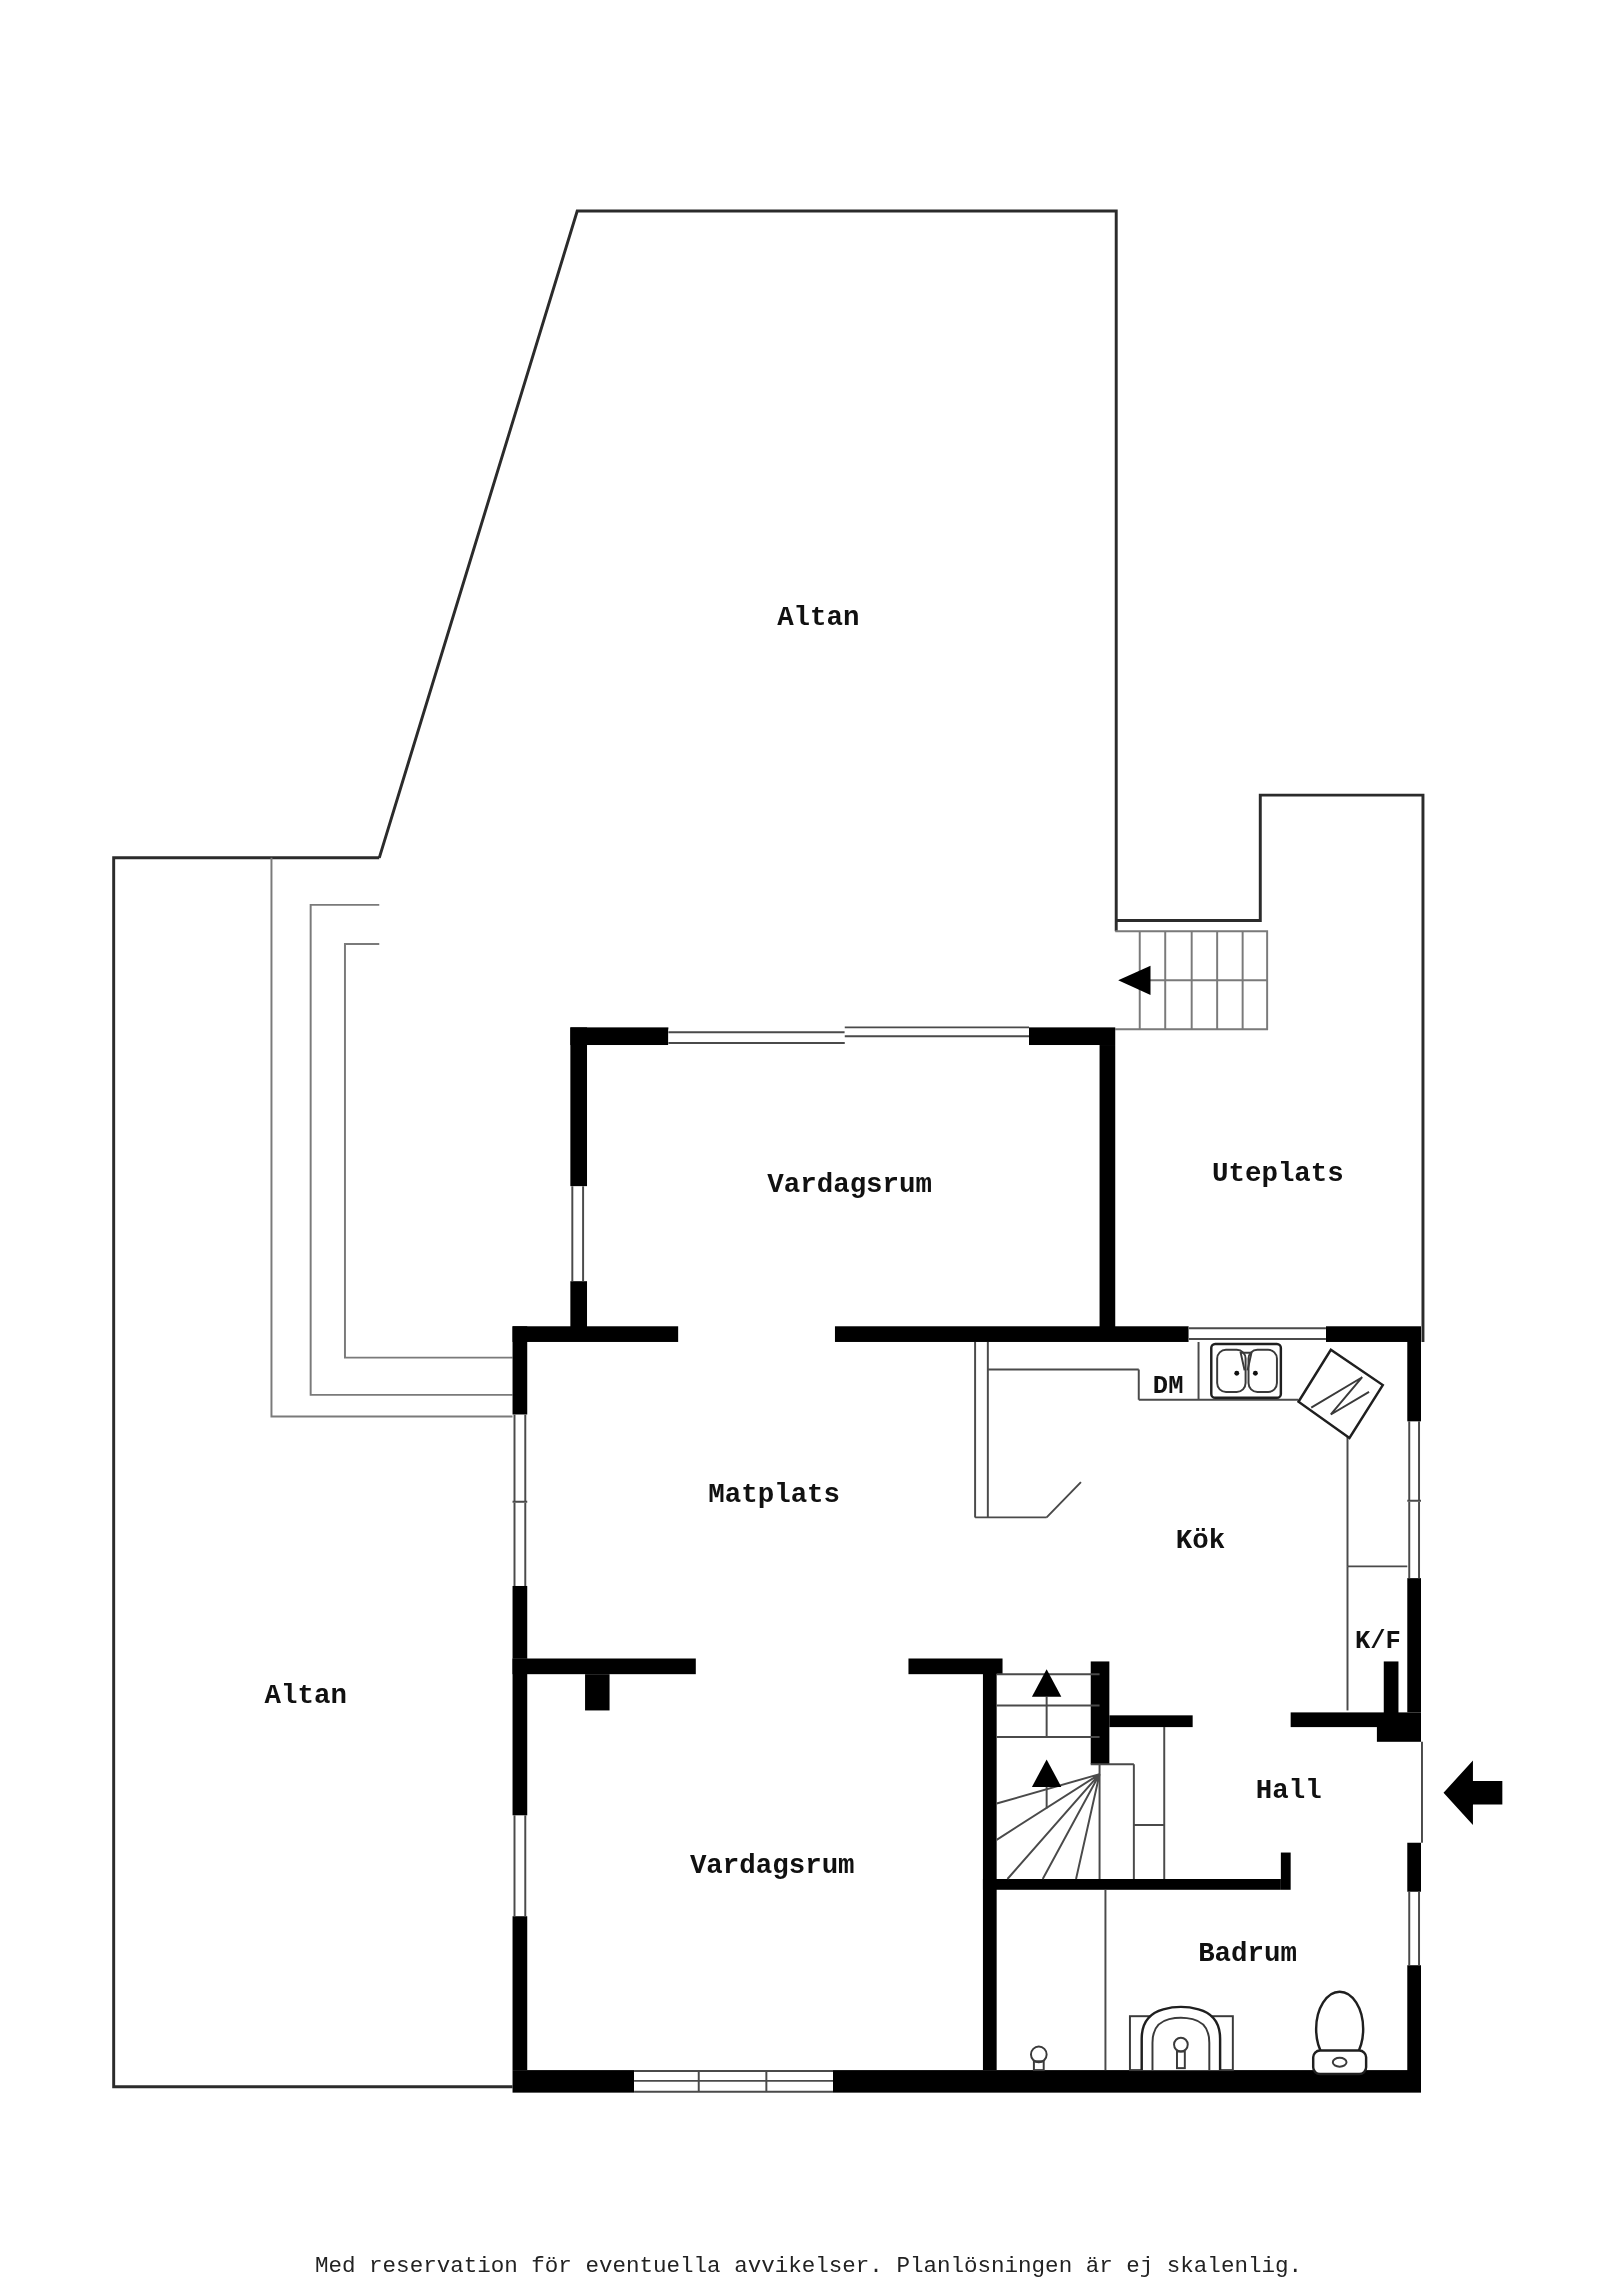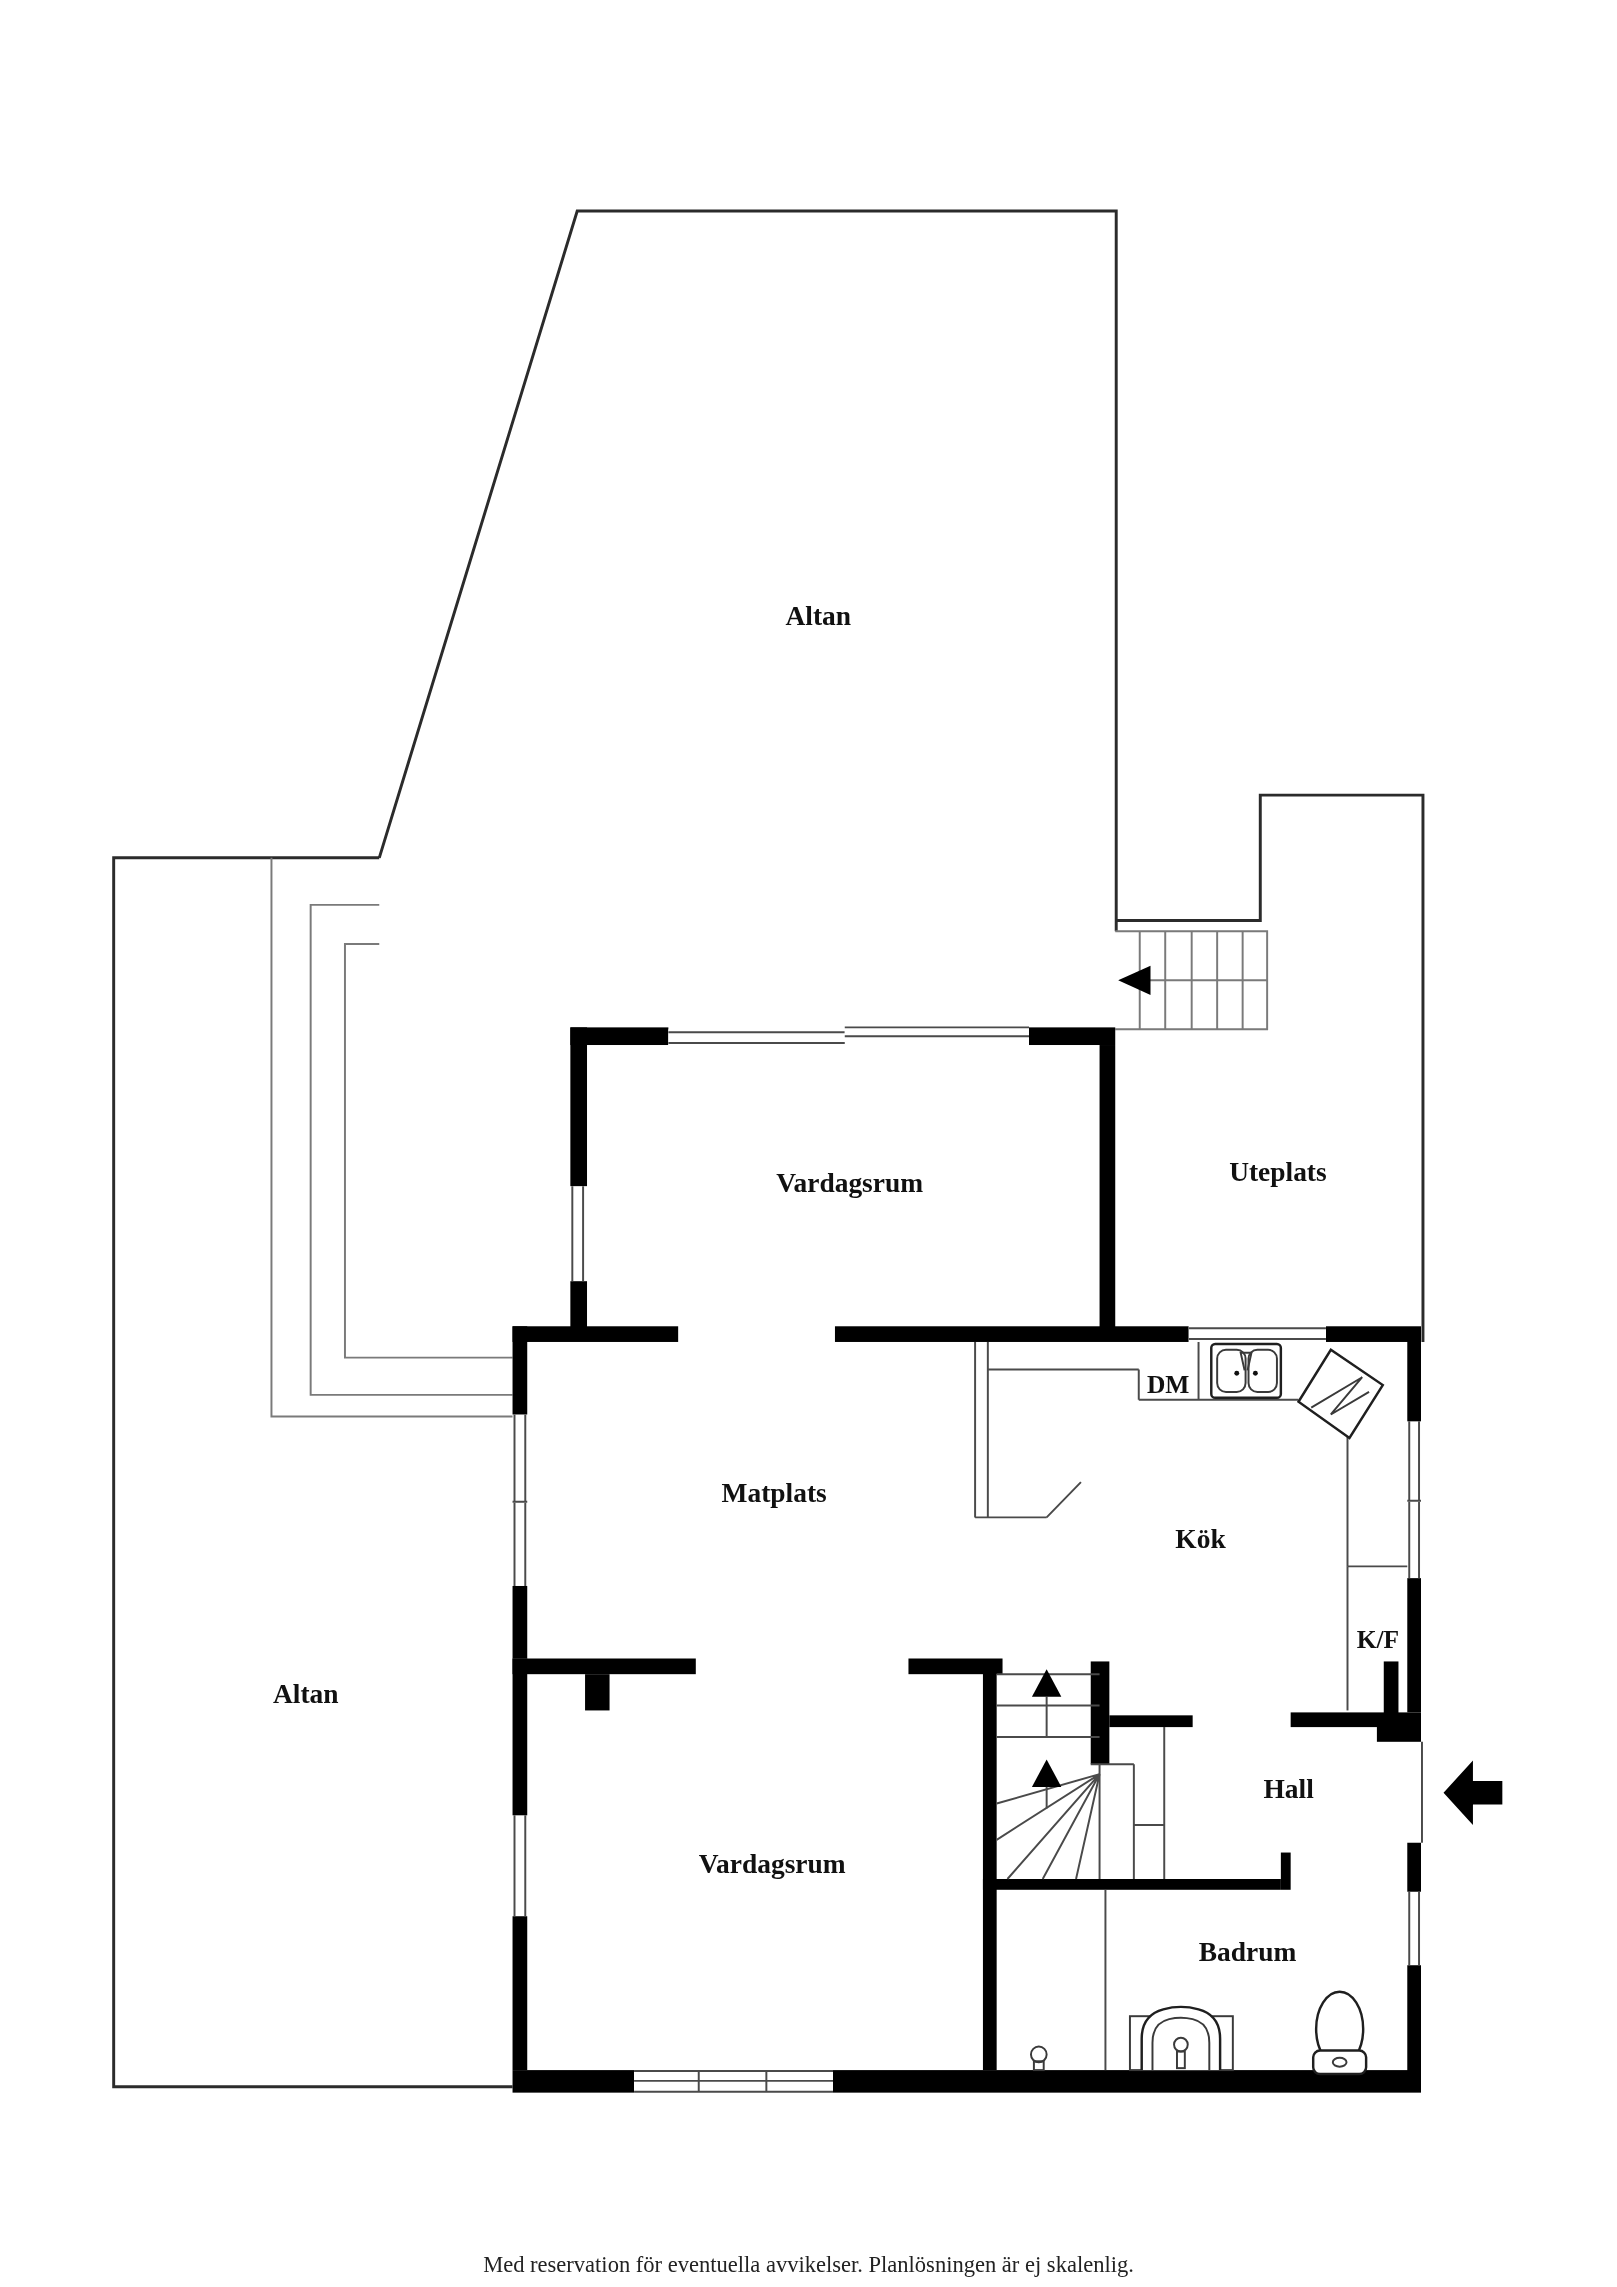--- a/index.html
+++ b/index.html
@@ -1,17 +1,17 @@
 <!DOCTYPE html>
 <html><head>
 <meta charset="utf-8">
 <style>
   html,body{margin:0;padding:0;background:#ffffff;}
   .page{width:1617px;height:2288px;position:relative;background:#fff;overflow:hidden;
-        font-family:Liberation Serif, serif;}
+        font-family:Liberation Mono, monospace;}
   svg{display:block;}
   text{fill:#111111;}
   .room-label{font-size:28px;font-weight:700;text-anchor:middle;}
   .small-label{font-size:26px;font-weight:700;text-anchor:middle;}
   .disclaimer{font-size:23px;font-weight:400;text-anchor:middle;fill:#222;}
   .wall{fill:#000000;stroke:none;}
   .ln{stroke:#4a4a4a;stroke-width:2;fill:none;}
   .lnb{stroke:#2b2b2b;stroke-width:3;fill:none;}
   .deck{stroke:#7a7a7a;stroke-width:2;fill:none;}
   .fix{stroke:#1f1f1f;stroke-width:2.5;fill:#ffffff;}

